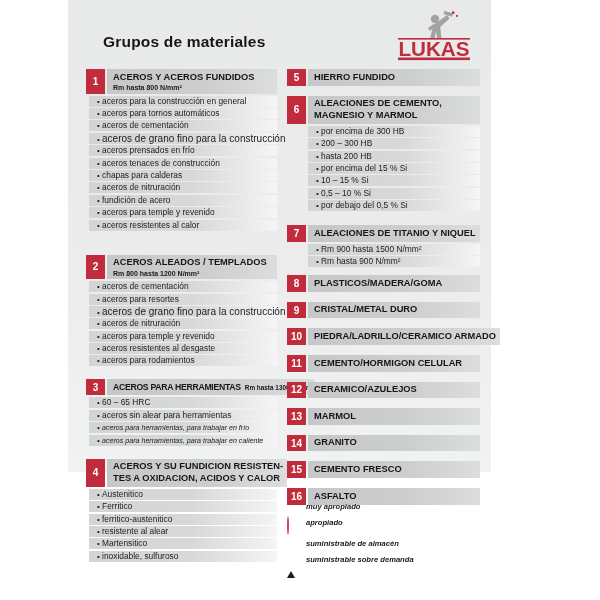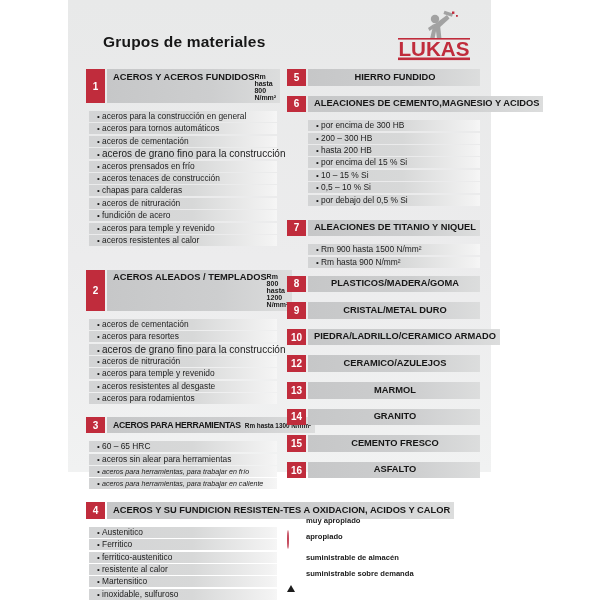--- a/index.html
+++ b/index.html
@@ -20,39 +20,39 @@
   .col-right .group { margin-bottom:10px; }
   .col-right .group:nth-child(1) { margin-bottom:10px; }
   .col-right .group:nth-child(2) { margin-bottom:14px; }
   .col-right .group:nth-child(3) { margin-bottom:8px; }
 
   .group-header { display:flex; align-items:stretch; }
   .num-box { width:19px; background:#c02c3c; color:#fff; font-weight:bold; font-size:10px;
              display:flex; align-items:center; justify-content:center; margin-right:2px;
              flex:none; }
   .header-bar { flex:1; background:linear-gradient(90deg,#c6c7c8 0%, #cdcecf 60%, #dcdddd 100%);
-                padding:2.5px 4px 2.5px 6px; display:flex; flex-direction:row;
-                justify-content:center; min-height:15px; }
+                padding:2.5px 4px 2.5px 6px; display:flex; flex-direction:column;
+                min-height:15px; }
   .group-title { font-size:9.3px; font-weight:bold; color:#161616; line-height:1.25;
                  white-space:nowrap; }
   .group-title.condensed { font-size:8.7px; letter-spacing:-0.3px; }
   .sub-inline { font-size:6.4px; font-weight:bold; margin-left:4px; letter-spacing:0; }
   .group-subtitle { font-size:7px; font-weight:bold; color:#1a1a1a; margin-top:1px; }
 
-  .rows { margin-top:8px; }
+  .rows { margin-top:2px; }
   .col-left  .rows { margin-left:3px; }
   .col-right .rows { margin-left:21px; }
   .row { height:11px; line-height:11px; margin-bottom:1.4px; padding-left:8px;
          background:linear-gradient(90deg,#d3d4d5 0%, #d7d8d8 55%, #f2f2f2 96%, #f6f6f6 100%);
          font-size:8.4px; color:#1c1c1c; white-space:nowrap; }
   .row.sz2 { font-size:10px; }
   .row.sz3 { font-size:7.1px;font-style:italic; }
   .row::before { content:"• "; font-size:8px; }
 
-  .legend { position:absolute; left:219px; top:515px; width:190px; }
+  .legend { position:absolute; left:219px; top:501px; width:190px;font-style:italic; }
   .legend-item { display:flex; align-items:center; margin-bottom:6px; }
   .legend-item:nth-child(2) { margin-bottom:11px; }
   .legend-sym { width:10px; height:10px; margin-right:9px; flex:none; position:relative; }
   .sym-circle-filled  { width:9px; height:9px; border-radius:50%; background:#c02c3c; }
   .sym-circle-outline { width:9px; height:9px; border-radius:50%; border:1.4px solid #c4475a;
                         background:transparent; }
   .sym-square { width:7px; height:7px; background:#1c1c1c; margin:1px 0 0 1px; }
   .sym-triangle { width:0; height:0; border-left:4.5px solid transparent;
                   border-right:4.5px solid transparent; border-bottom:7.5px solid #1c1c1c;
                   margin-top:1px; }
@@ -142,41 +142,41 @@
           <div class="num-box">4</div>
           <div class="header-bar">
             <div class="group-title">ACEROS Y SU FUNDICION RESISTEN-</div>
             <div class="group-title">TES A OXIDACION, ACIDOS Y CALOR</div>
           </div>
         </div>
         <div class="rows">
           <div class="row">Austenitico</div>
           <div class="row">Ferritico</div>
           <div class="row">ferritico-austenitico</div>
-          <div class="row">resistente al calor</div>
+          <div class="row">resistente al alear</div>
           <div class="row">Martensitico</div>
           <div class="row">inoxidable, sulfuroso</div>
         </div>
       </div>
     </div>
   <div class="col col-right">
       <div class="group">
         <div class="group-header">
           <div class="num-box">5</div>
           <div class="header-bar">
             <div class="group-title">HIERRO FUNDIDO</div>
           </div>
         </div>
       </div>
       <div class="group">
         <div class="group-header">
           <div class="num-box">6</div>
           <div class="header-bar">
             <div class="group-title">ALEACIONES DE CEMENTO,</div>
-            <div class="group-title">MAGNESIO Y ACIDOS</div>
+            <div class="group-title">MAGNESIO Y MARMOL</div>
           </div>
         </div>
         <div class="rows">
           <div class="row">por encima de 300 HB</div>
           <div class="row">200 – 300 HB</div>
           <div class="row">hasta 200 HB</div>
           <div class="row">por encima del 15 % Si</div>
           <div class="row">10 – 15 % Si</div>
           <div class="row">0,5 – 10 % Si</div>
           <div class="row">por debajo del 0,5 % Si</div>
@@ -213,20 +213,28 @@
       <div class="group">
         <div class="group-header">
           <div class="num-box">10</div>
           <div class="header-bar">
             <div class="group-title">PIEDRA/LADRILLO/CERAMICO ARMADO</div>
           </div>
         </div>
       </div>
       <div class="group">
         <div class="group-header">
+          <div class="num-box">11</div>
+          <div class="header-bar">
+            <div class="group-title">CEMENTO/HORMIGON CELULAR</div>
+          </div>
+        </div>
+      </div>
+      <div class="group">
+        <div class="group-header">
           <div class="num-box">12</div>
           <div class="header-bar">
             <div class="group-title">CERAMICO/AZULEJOS</div>
           </div>
         </div>
       </div>
       <div class="group">
         <div class="group-header">
           <div class="num-box">13</div>
           <div class="header-bar">

